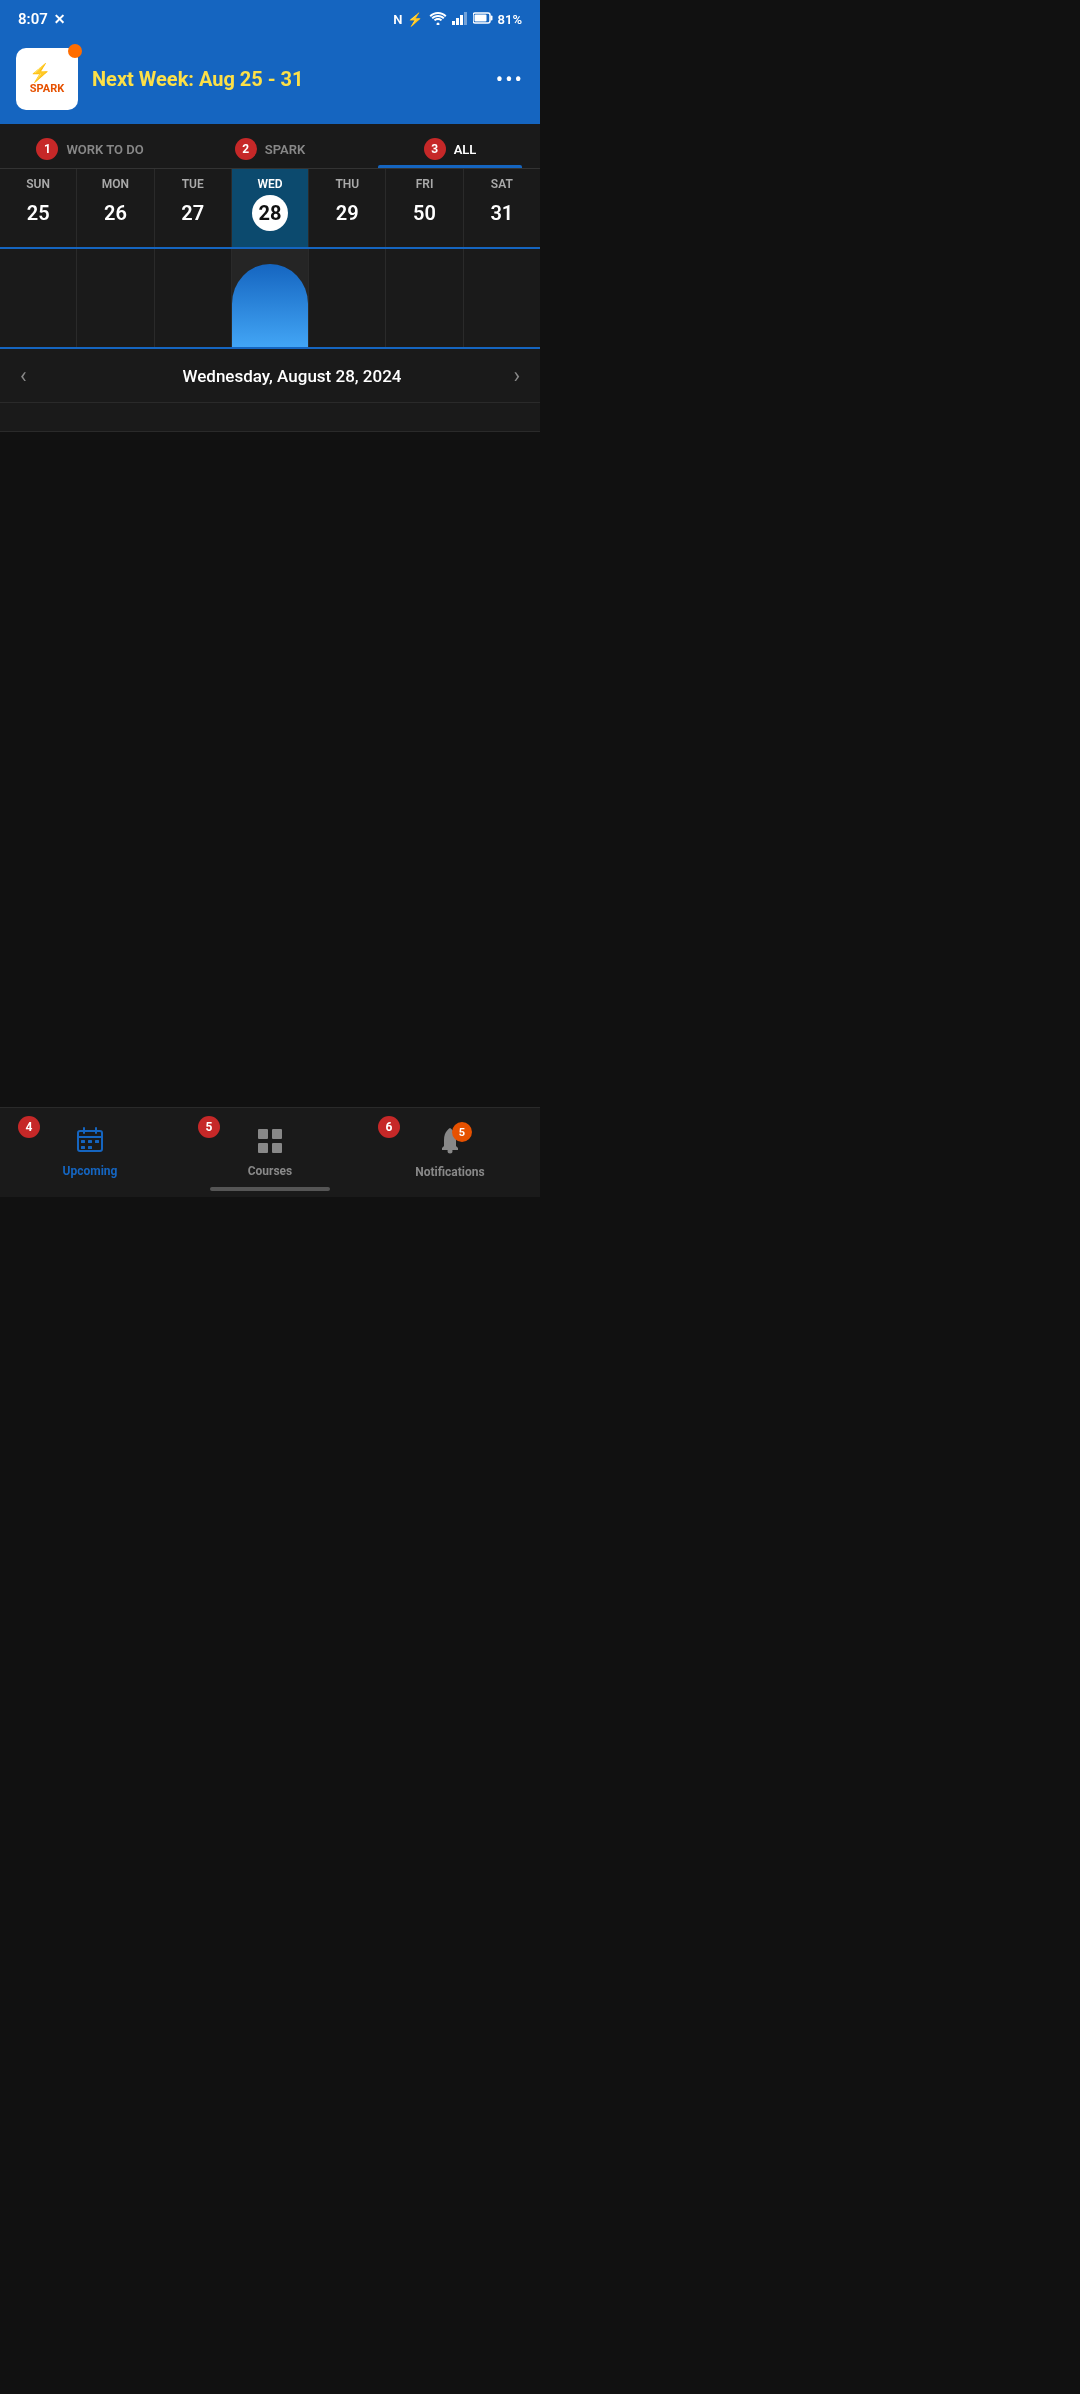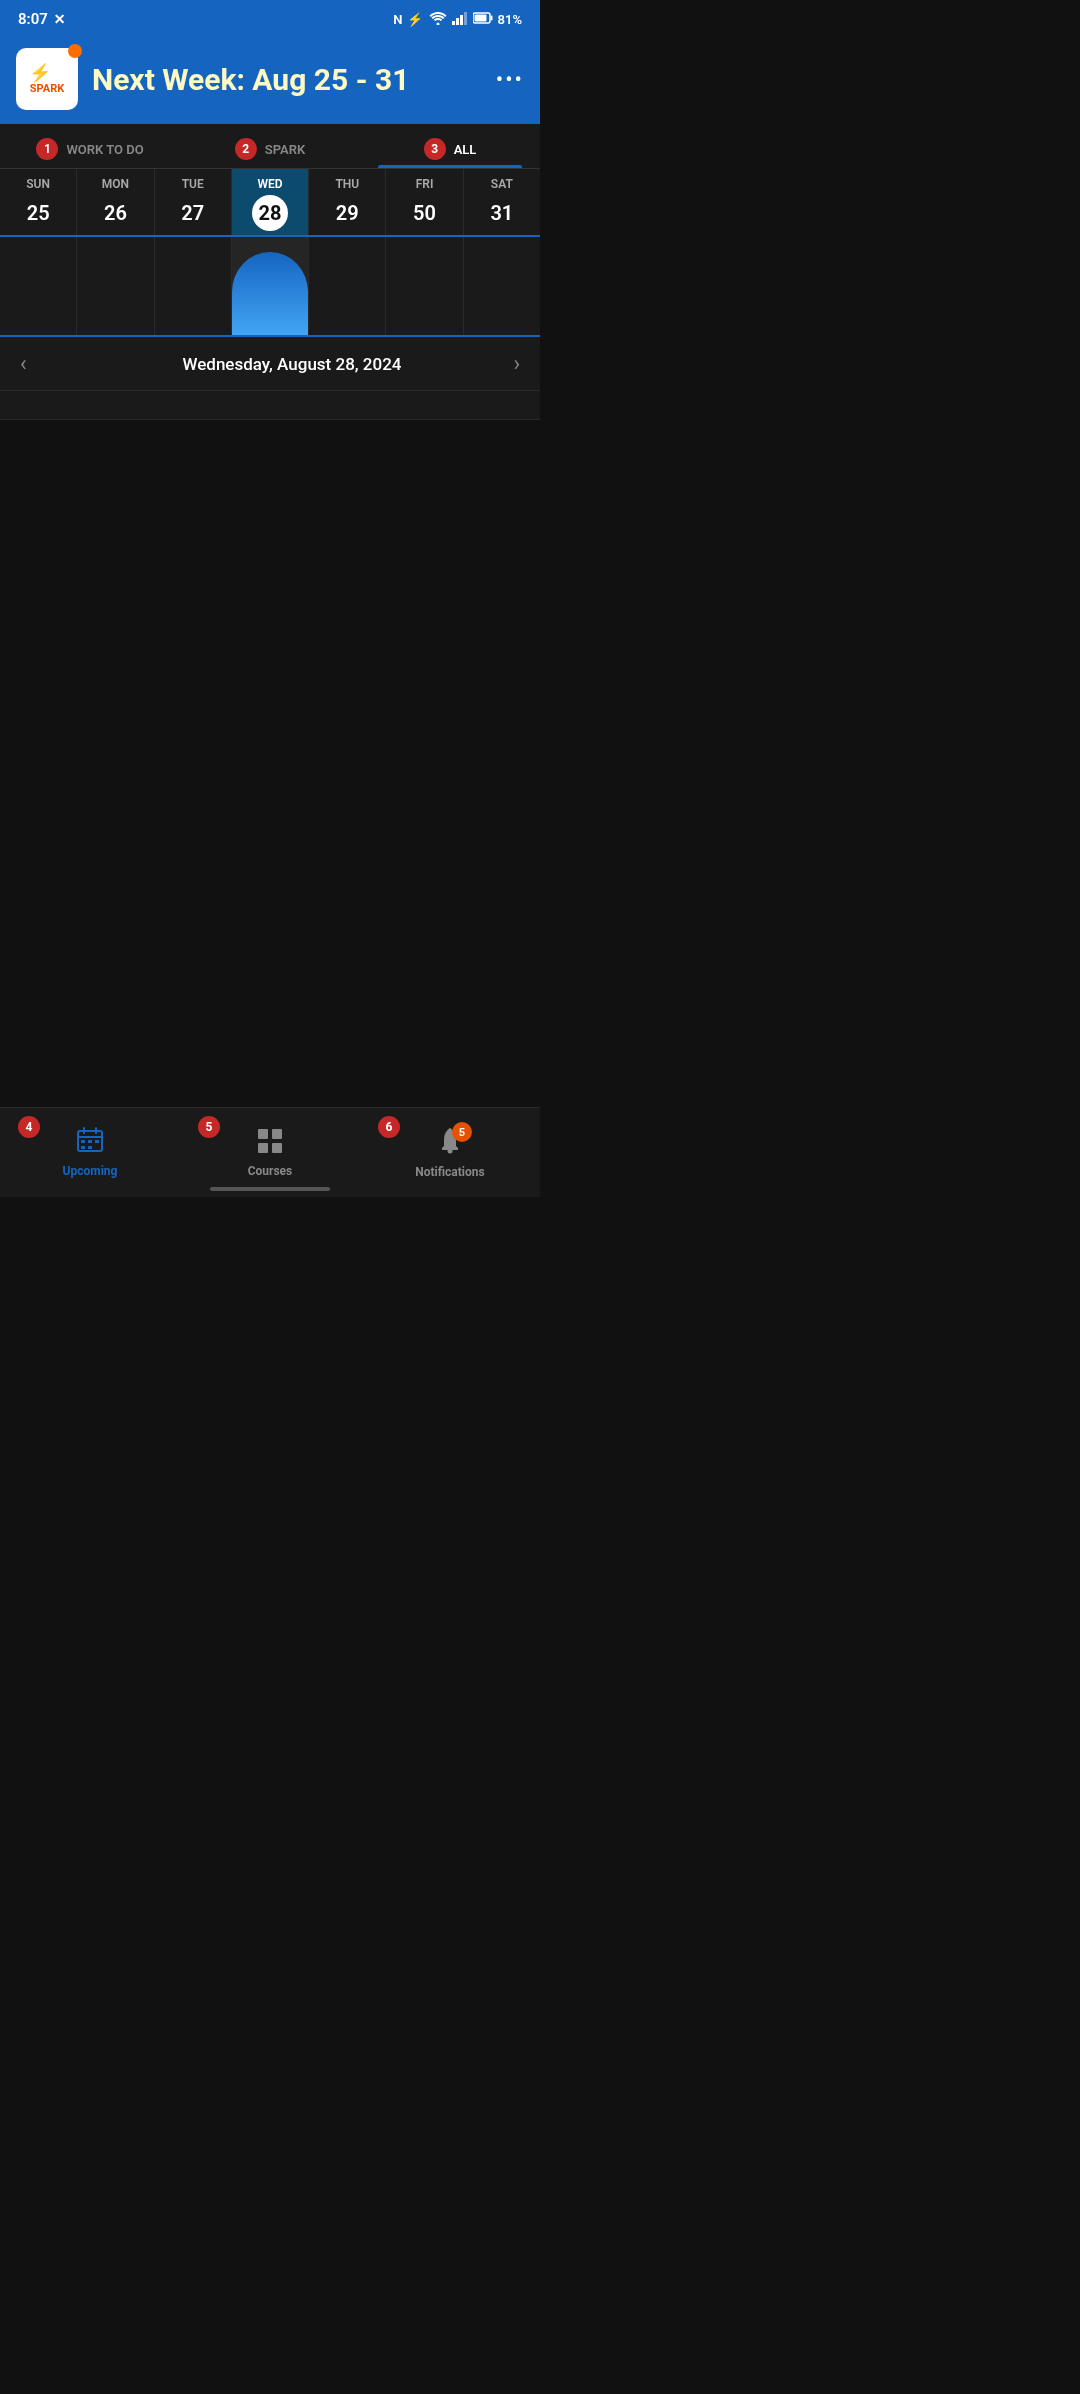--- a/index.html
+++ b/index.html
@@ -59,23 +59,23 @@
       border-radius: 50%;
     }
     .logo-text {
       color: #E65100;
       font-weight: 700;
       font-size: 11px;
       text-align: right;
       line-height: 1.1;
     }
     .header-title {
-      font-size: 30px;
-      font-weight: 700;
-      color: #fef9c3;
+      font-size: 20px;
+      font-weight: 700;
+      color: #fde047;
       flex: 1;
     }
     .header-menu {
       font-size: 22px;
       color: #fff;
       letter-spacing: 2px;
     }
 
     
     .tabs {
@@ -116,21 +116,21 @@
     .calendar-grid {
       background: #1a1a1a;
       display: flex;
       border-bottom: 2px solid #1565C0;
     }
     .cal-col {
       flex: 1;
       display: flex;
       flex-direction: column;
       align-items: center;
-      padding: 8px 0 0 0;
+      padding: 8px 0 12px 0;
       border-right: 1px solid #2a2a2a;
       position: relative;
     }
     .cal-col:last-child { border-right: none; }
     .cal-day-name {
       font-size: 12px;
       color: #aaa;
       font-weight: 600;
       margin-bottom: 4px;
     }

